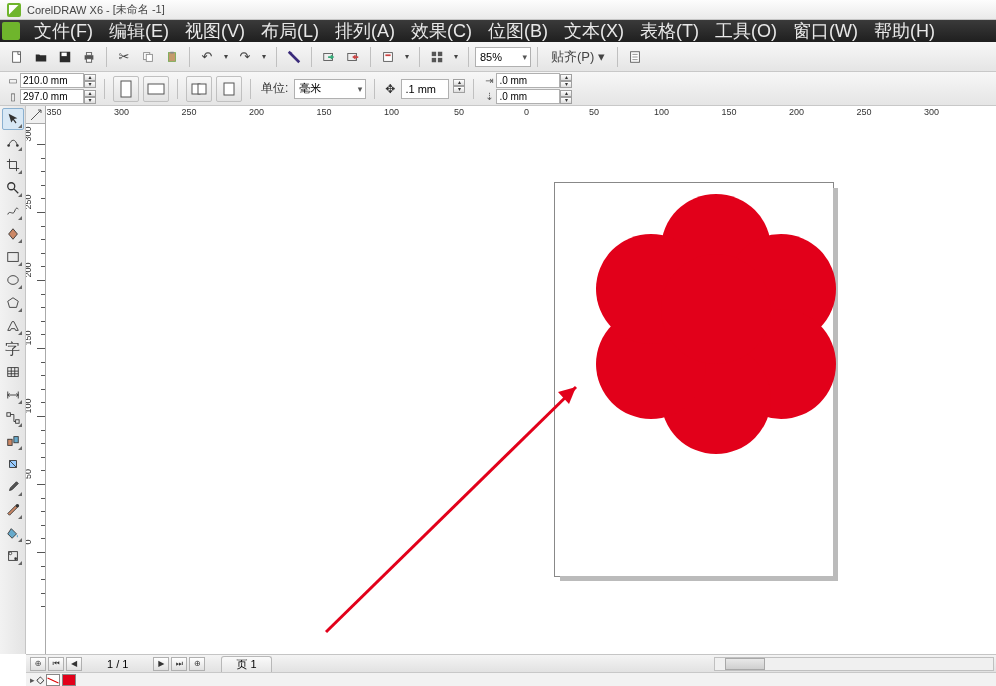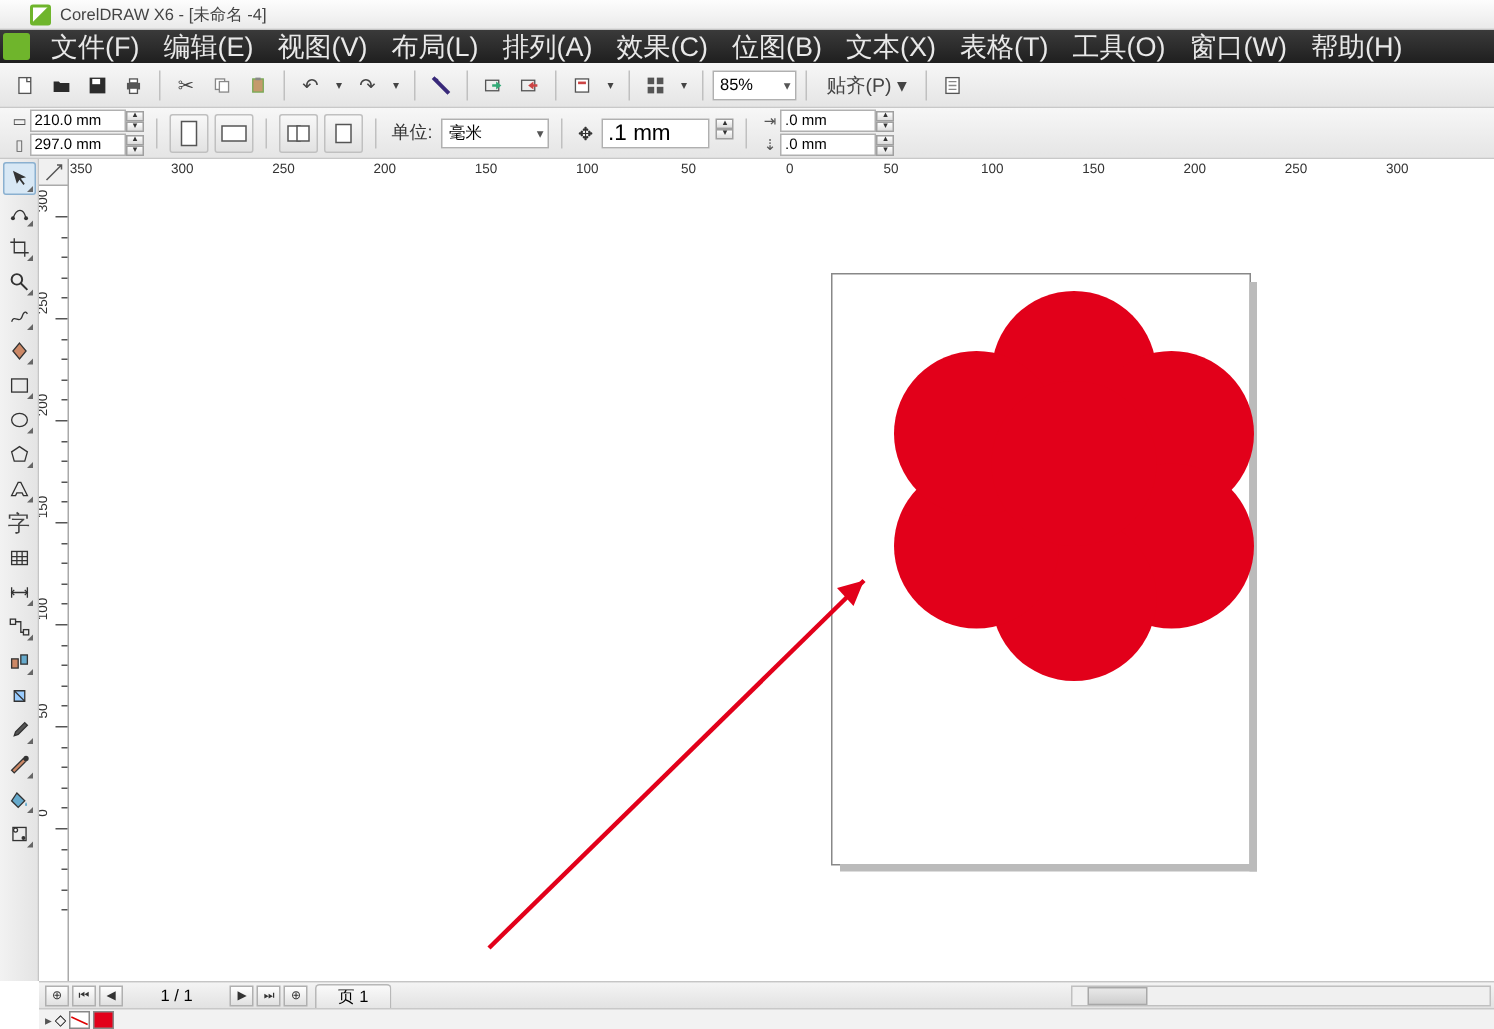--- a/index.html
+++ b/index.html
@@ -1,19 +1,19 @@
 <!DOCTYPE html>
 <html><head>
 <meta charset="utf-8">
 <style>
 * { margin:0; padding:0; box-sizing:border-box; font-family:"Microsoft YaHei",Tahoma,sans-serif; }
 body { width:996px; height:686px; background:#fff; overflow:hidden; font-size:12px; color:#000; position:relative; }
 
 
-.titlebar { height:20px; background:linear-gradient(#fdfdfd,#eaeaea); border-bottom:1px solid #c5c5c5; display:flex; align-items:center; padding:0 20px; }
+.titlebar { height:20px; background:linear-gradient(#fdfdfd,#eaeaea); border-bottom:1px solid #c5c5c5; display:flex; align-items:center; padding:0 7px; }
 .titlebar .logo { width:14px; height:14px; background:#6fb52c; border-radius:2px; margin-right:6px; position:relative; }
 .titlebar .logo::after { content:""; position:absolute; inset:2px; background:#fff; clip-path:polygon(0 0,100% 0,0 100%); }
 .titlebar span { color:#444; font-size:11px; }
 
 
 .menubar { height:22px; background:linear-gradient(#3a3a3a,#1f1f1f); display:flex; align-items:center; padding:0 2px; }
 .menubar .mlogo { width:18px; height:18px; background:#6fb52c; border-radius:2px; margin-right:6px; }
 .menubar .mitem { color:#e8e8e8; padding:0 8px; font-size:18px; line-height:22px; cursor:default; }
 
 
@@ -59,21 +59,21 @@
 
 .flower { position:absolute; left:550px; top:70px; width:240px; height:230px; }
 .petal { position:absolute; width:110px; height:110px; background:#e2001a; border-radius:50%; }
 .flower .c { position:absolute; left:65px; top:60px; width:110px; height:110px; background:#e2001a; border-radius:50%; }
 
 .arrow { position:absolute; left:260px; top:248px; width:300px; height:270px; pointer-events:none; }
 
 
 .pagenav { position:absolute; left:26px; bottom:14px; right:0; height:18px; background:linear-gradient(#f4f4f4,#e2e2e2); border-top:1px solid #c5c5c5; display:flex; align-items:center; font-size:11px; }
 .pnbtn { width:16px; height:14px; border:1px solid #b0b0b0; background:linear-gradient(#fff,#e0e0e0); display:flex; align-items:center; justify-content:center; font-size:8px; color:#333; margin:0 1px; }
-.pgtab { height:16px; padding:0 14px; background:linear-gradient(#fafafa,#e6e6e6); border:1px solid #b8b8b8; border-bottom:none; border-radius:3px 3px 0 0; display:flex; align-items:flex-end; margin-left:4px; }
+.pgtab { height:16px; padding:0 14px; background:linear-gradient(#fafafa,#e6e6e6); border:1px solid #b8b8b8; border-bottom:none; border-radius:3px 3px 0 0; display:flex; align-items:flex-end; margin-left:15px; }
 .hscroll { flex:1; margin-left:auto; margin-right:2px; max-width:280px; height:14px; background:#f0f0f0; border:1px solid #c0c0c0; position:relative; }
 .hscroll .thumb { position:absolute; left:10px; top:0; bottom:0; width:40px; background:linear-gradient(#e8e8e8,#cfcfcf); border:1px solid #a8a8a8; }
 
 
 .colorstrip { position:absolute; left:26px; bottom:0; right:0; height:14px; background:#f2f2f2; border-top:1px solid #c8c8c8; display:flex; align-items:center; padding:0 4px; gap:2px; }
 .csw { width:14px; height:12px; border:1px solid #888; }
 .csw.none { background:#fff; position:relative; }
 .csw.none::after { content:""; position:absolute; left:0; right:0; top:50%; border-top:1px solid #d00; transform:rotate(25deg); }
 
 
@@ -84,21 +84,21 @@
 
 svg.ico { width:14px; height:14px; }
 </style>
 </head>
 <body>
 
 <div class="titlebar">
   <div class="logo"></div>
   <span>CorelDRAW X6</span>
   <span>&nbsp;-&nbsp;</span>
-  <span>[未命名 -4]</span>
+  <span>[未命名 -1]</span>
 </div>
 
 <div class="menubar">
   <div class="mlogo"></div>
   <div class="mitem">文件(F)</div>
   <div class="mitem">编辑(E)</div>
   <div class="mitem">视图(V)</div>
   <div class="mitem">布局(L)</div>
   <div class="mitem">排列(A)</div>
   <div class="mitem">效果(C)</div>
@@ -249,21 +249,21 @@
         <rect x="2" y="2" width="10" height="12" fill="#fff" stroke="#555"></rect>
       </svg>
     </div>
   <div class="tsep"></div>
   <span class="lbl">单位:</span>
   <div class="tdrop" style="width:72px">
       <span>毫米</span>
     </div>
   <div class="tsep"></div>
   <span class="lbl">✥</span>
-  <input style="width: 72px; height: 20px; border: 1px solid rgb(176, 176, 176); font-size: 15px; padding: 0px 3px;" value=".1 mm">
+  <input style="width: 48px; height: 20px; border: 1px solid rgb(176, 176, 176); font-size: 11px; padding: 0px 3px;" value=".1 mm">
   <div class="spinners" style="height:20px">
       <span>▴</span>
       <span>▾</span>
     </div>
   <div class="tsep"></div>
   <div class="dimbox">
     <div class="dimrow">
         <span class="ico">⇥</span>
         <input value=".0 mm" style="">
         <div class="spinners">

